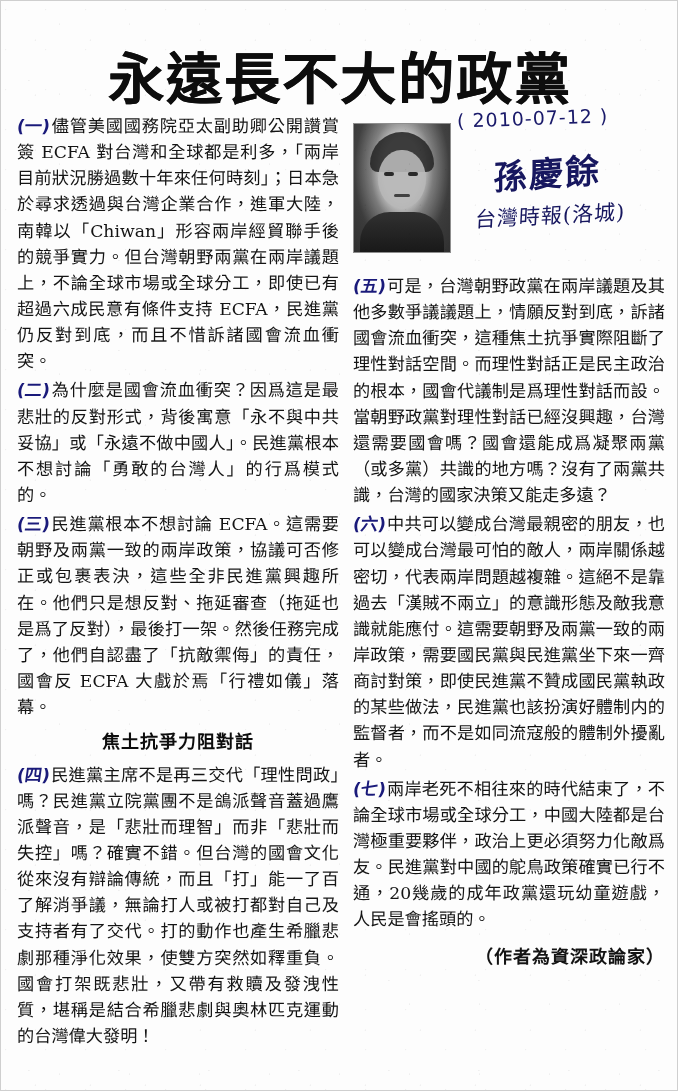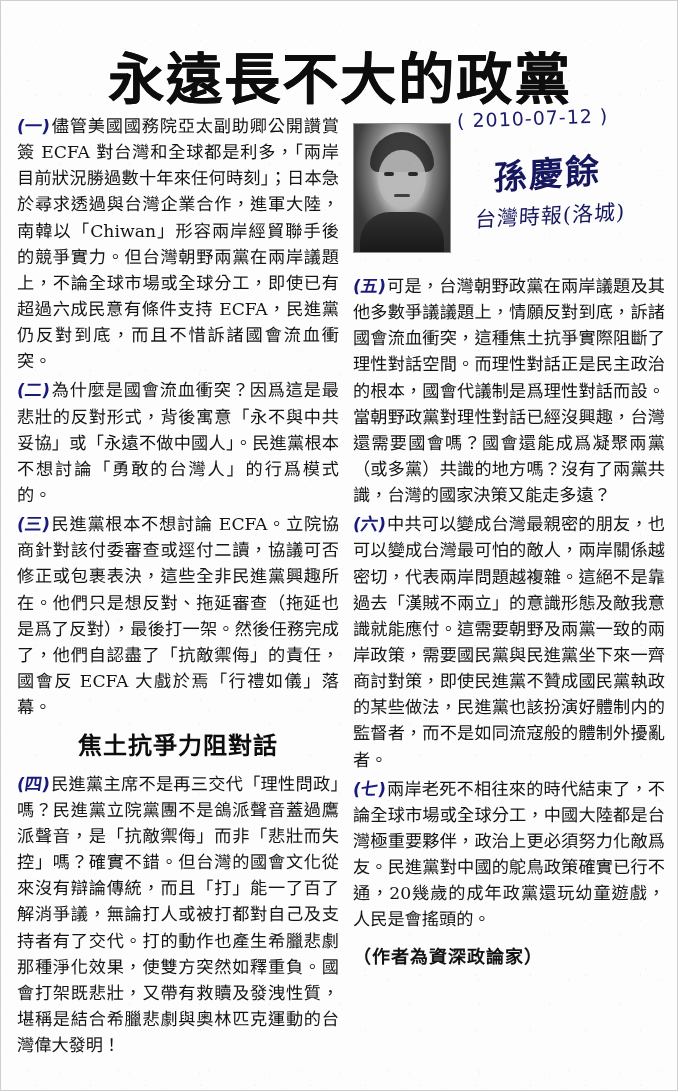--- a/index.html
+++ b/index.html
@@ -157,28 +157,29 @@
     font-weight: bold;
     color: #1a1a7a;
     margin-right: 1px;
     display: inline-block;
     transform: skewX(-8deg);
   }
 
   .subhead {
     margin: 8px 0 6px 0;
     text-align: center;
-    font-size: 24px;
+    font-size: 18px;
     font-weight: bold;
     letter-spacing: 1px;
     color: #0d0d0d;
   }
 
   .byline {
     margin-top: 10px;
+    text-align: right;
     font-size: 18px;
     font-weight: bold;
     letter-spacing: 1px;
   }
 
   
   .speckle {
     position: absolute;
     inset: 0;
     pointer-events: none;
@@ -213,25 +214,25 @@
   </div>
 
   <div class="col col-left">
     <p class="para">
       <span class="marker">(一)</span><span>儘管美國國務院亞太副助卿公開讚賞簽 ECFA 對台灣和全球都是利多，「兩岸目前狀況勝過數十年來任何時刻」；日本急於尋求透過與台灣企業合作，進軍大陸，南韓以「Chiwan」形容兩岸經貿聯手後的競爭實力。但台灣朝野兩黨在兩岸議題上，不論全球市場或全球分工，即使已有超過六成民意有條件支持 ECFA，民進黨仍反對到底，而且不惜訴諸國會流血衝突。</span>
     </p>
     <p class="para">
       <span class="marker">(二)</span><span>為什麼是國會流血衝突？因爲這是最悲壯的反對形式，背後寓意「永不與中共妥協」或「永遠不做中國人」。民進黨根本不想討論「勇敢的台灣人」的行爲模式的。</span>
     </p>
     <p class="para">
-      <span class="marker">(三)</span><span>民進黨根本不想討論 ECFA。立院協商針對該付委審查或逕付二讀，協議可否修正或包裹表決，這些全非民進黨興趣所在。他們只是想反對、拖延審查（拖延也是爲了反對），最後打一架。然後任務完成了，他們自認盡了「抗敵禦侮」的責任，國會反 ECFA 大戲於焉「行禮如儀」落幕。</span>
+      <span class="marker">(三)</span><span>民進黨根本不想討論 ECFA。這需要朝野及兩黨一致的兩岸政策，協議可否修正或包裹表決，這些全非民進黨興趣所在。他們只是想反對、拖延審查（拖延也是爲了反對），最後打一架。然後任務完成了，他們自認盡了「抗敵禦侮」的責任，國會反 ECFA 大戲於焉「行禮如儀」落幕。</span>
     </p>
     <h2 class="subhead">焦土抗爭力阻對話</h2>
     <p class="para">
-      <span class="marker">(四)</span><span>民進黨主席不是再三交代「理性問政」嗎？民進黨立院黨團不是鴿派聲音蓋過鷹派聲音，是「抗敵禦侮」而非「悲壯而失控」嗎？確實不錯。但台灣的國會文化從來沒有辯論傳統，而且「打」能一了百了解消爭議，無論打人或被打都對自己及支持者有了交代。打的動作也產生希臘悲劇那種淨化效果，使雙方突然如釋重負。國會打架既悲壯，又帶有救贖及發洩性質，堪稱是結合希臘悲劇與奧林匹克運動的台灣偉大發明！</span>
+      <span class="marker">(四)</span><span>民進黨主席不是再三交代「理性問政」嗎？民進黨立院黨團不是鴿派聲音蓋過鷹派聲音，是「悲壯而理智」而非「悲壯而失控」嗎？確實不錯。但台灣的國會文化從來沒有辯論傳統，而且「打」能一了百了解消爭議，無論打人或被打都對自己及支持者有了交代。打的動作也產生希臘悲劇那種淨化效果，使雙方突然如釋重負。國會打架既悲壯，又帶有救贖及發洩性質，堪稱是結合希臘悲劇與奧林匹克運動的台灣偉大發明！</span>
     </p>
   </div>
 
   <div class="col col-right">
     <p class="para">
       <span class="marker">(五)</span><span>可是，台灣朝野政黨在兩岸議題及其他多數爭議議題上，情願反對到底，訴諸國會流血衝突，這種焦土抗爭實際阻斷了理性對話空間。而理性對話正是民主政治的根本，國會代議制是爲理性對話而設。當朝野政黨對理性對話已經沒興趣，台灣還需要國會嗎？國會還能成爲凝聚兩黨（或多黨）共識的地方嗎？沒有了兩黨共識，台灣的國家決策又能走多遠？</span>
     </p>
     <p class="para">
       <span class="marker">(六)</span><span>中共可以變成台灣最親密的朋友，也可以變成台灣最可怕的敵人，兩岸關係越密切，代表兩岸問題越複雜。這絕不是靠過去「漢賊不兩立」的意識形態及敵我意識就能應付。這需要朝野及兩黨一致的兩岸政策，需要國民黨與民進黨坐下來一齊商討對策，即使民進黨不贊成國民黨執政的某些做法，民進黨也該扮演好體制内的監督者，而不是如同流寇般的體制外擾亂者。</span>
     </p>

